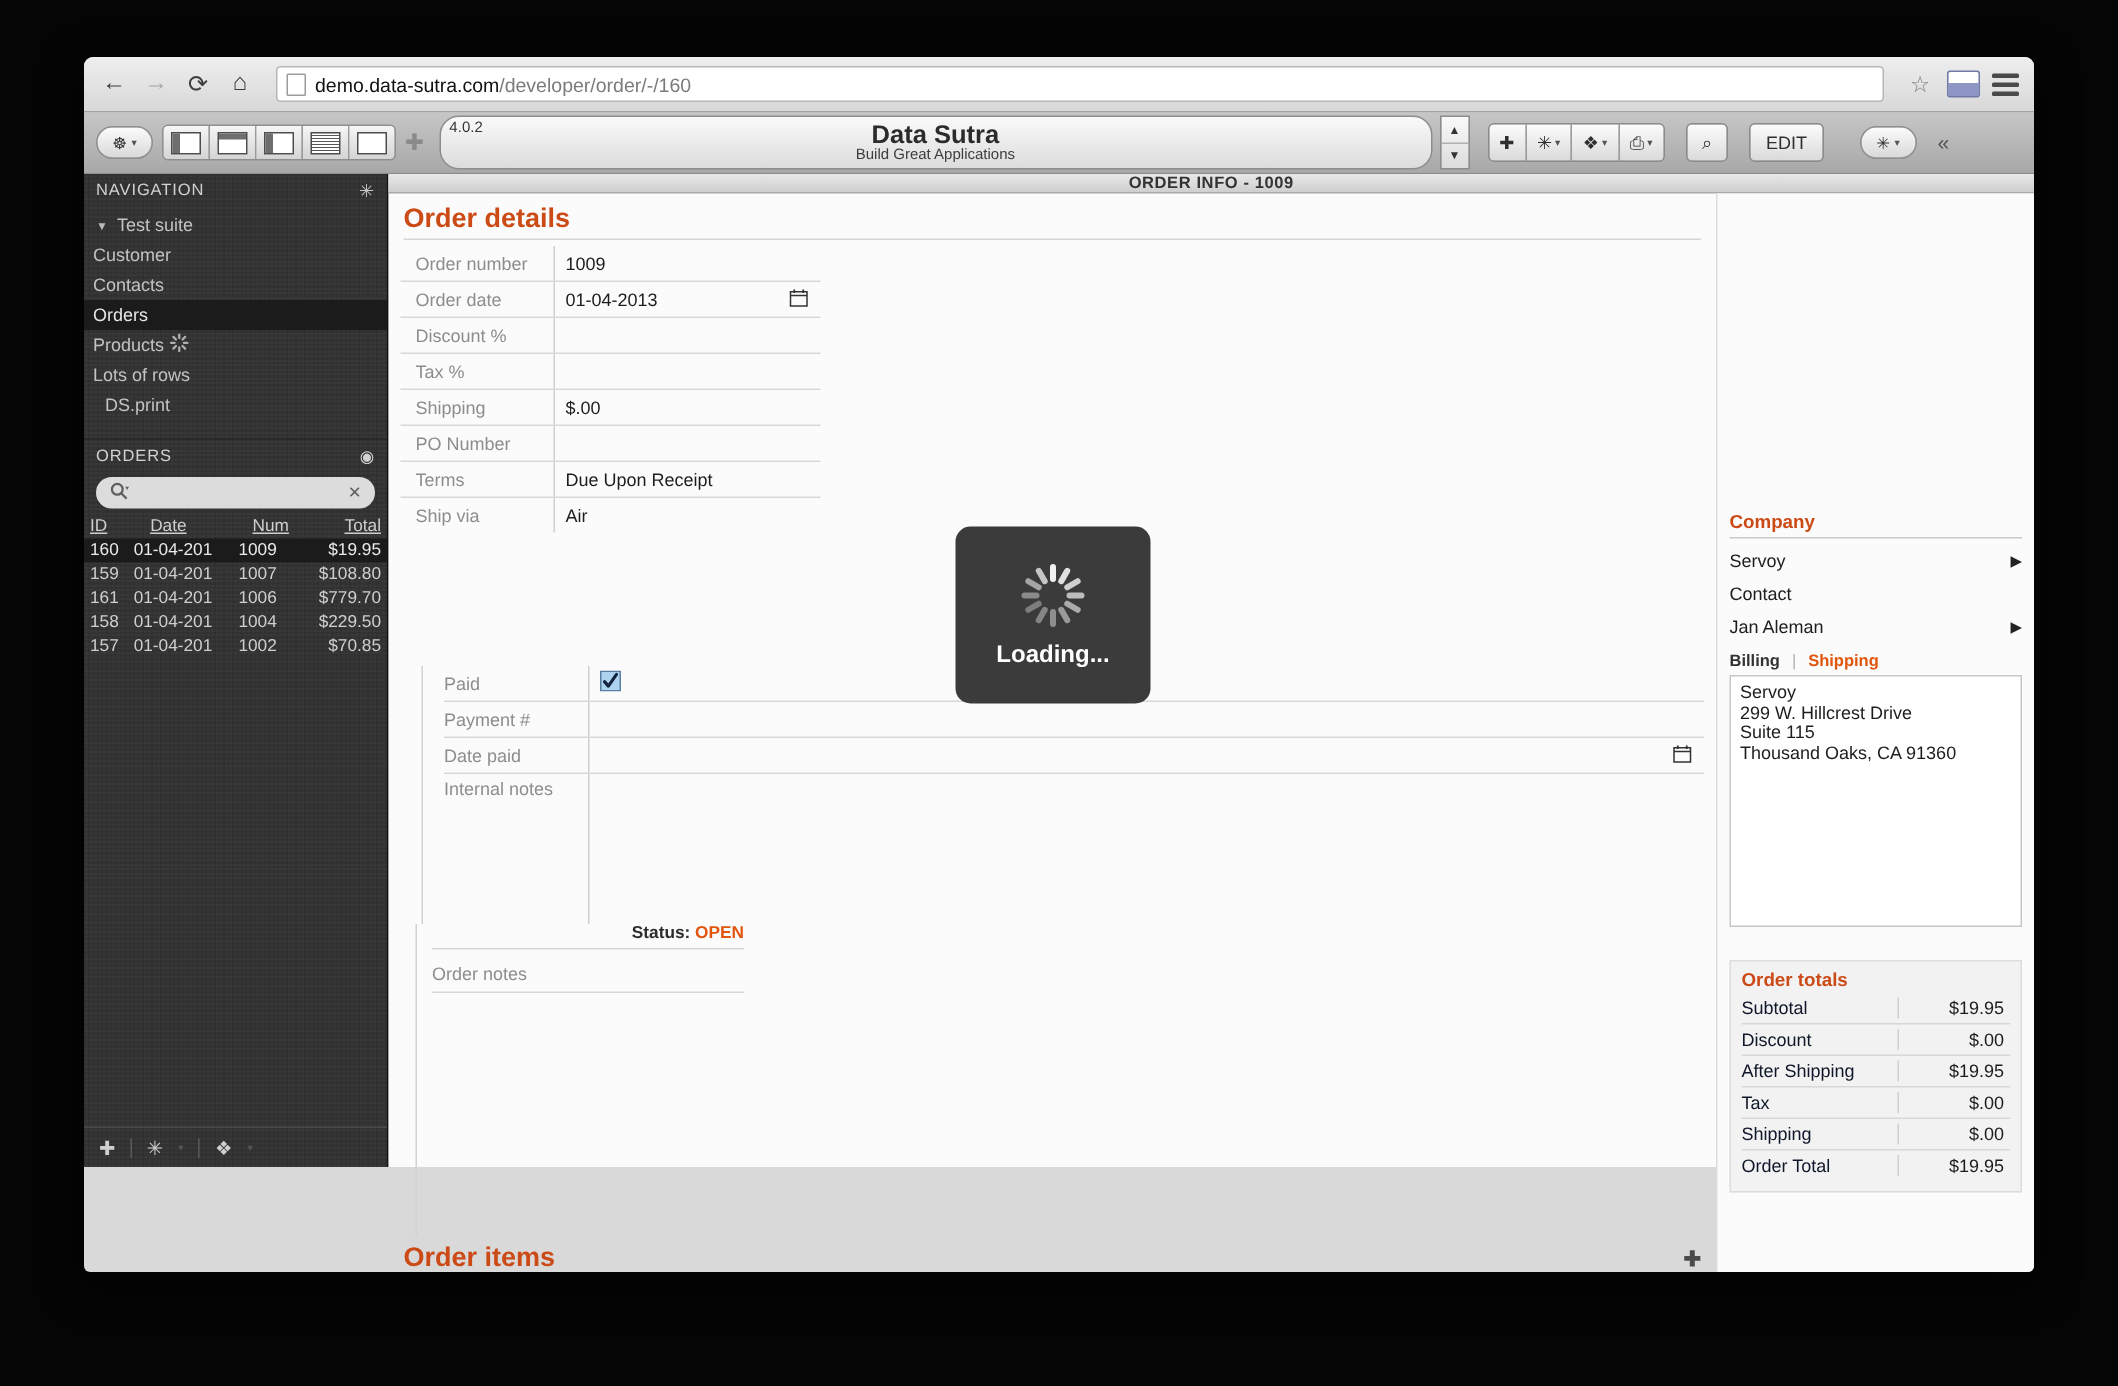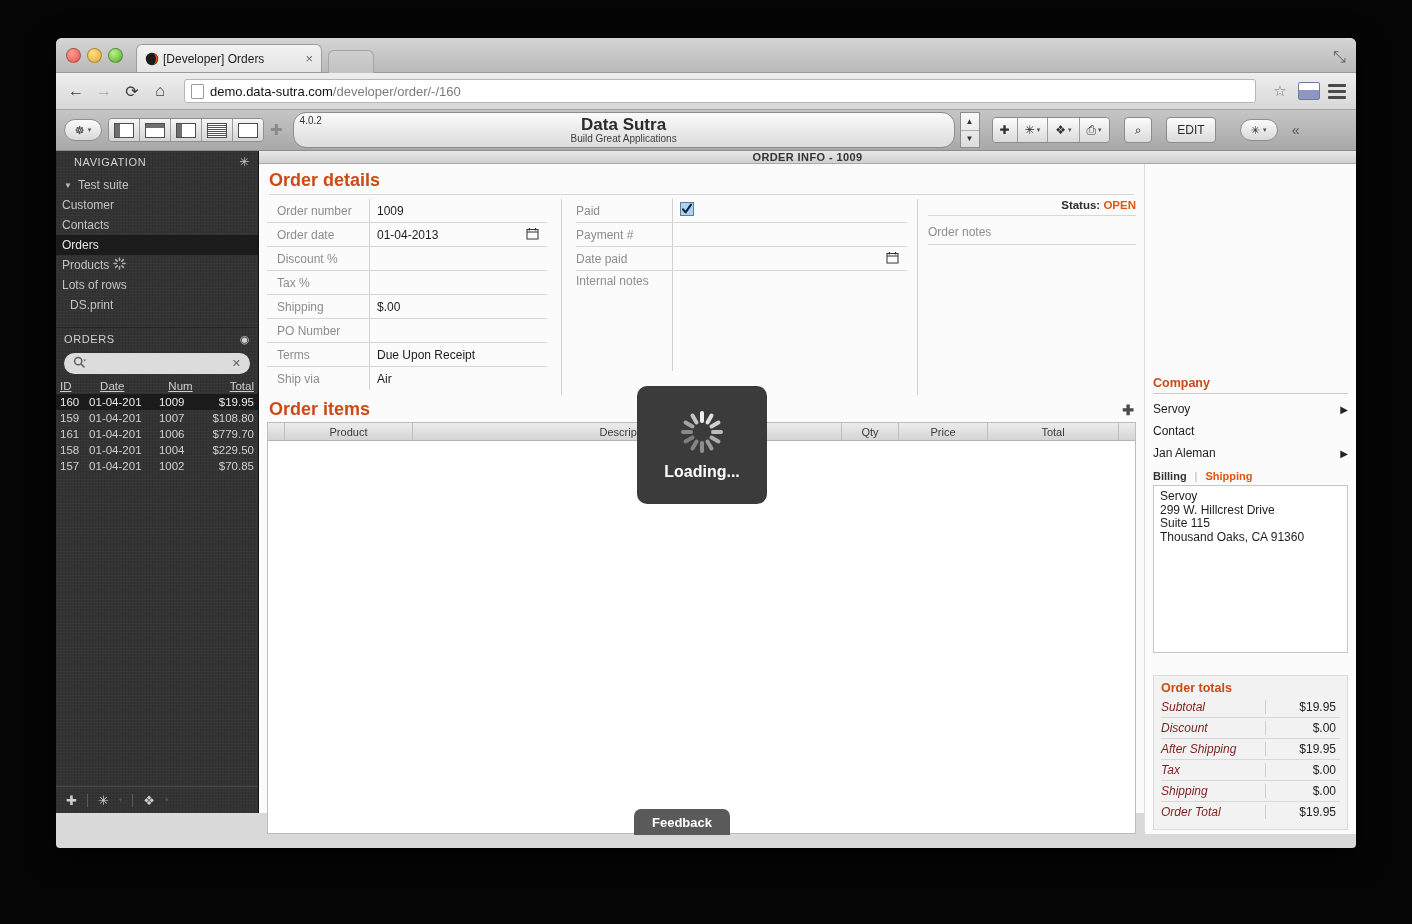--- a/index.html
+++ b/index.html
@@ -131,21 +131,21 @@
   .sidebar {
     width: 202px; flex: 0 0 202px;
     background: #333333;
     background-image: repeating-linear-gradient(0deg, rgba(255,255,255,.022) 0 1px, transparent 1px 3px),
                       repeating-linear-gradient(90deg, rgba(0,0,0,.07) 0 1px, transparent 1px 3px);
     border-right: 1px solid #111;
     display: flex; flex-direction: column; color: #c8c8c8;
   }
   .side-head {
     height: 22px; display: flex; align-items: center; justify-content: space-between;
-    padding: 0 8px; font-size: 11px; letter-spacing: .6px; color: #d2d2d2; margin-left: 10px;
+    padding: 0 8px; font-size: 11px; letter-spacing: .6px; color: #d2d2d2;
   }
   .side-head .gear { color: #c9c9c9; font-size: 12px; }
   .nav-list { padding: 2px 0 6px; }
   .nav-row { height: 20px; display: flex; align-items: center; font-size: 12px;
              color: #c3c3c3; padding-left: 8px; }
   .nav-row.lvl1 { padding-left: 6px; }
   .nav-row.lvl0b { padding-left: 14px; }
   .nav-row.sel { background: #1b1b1b; color: #e6e6e6; }
   .tri { font-size: 8px; margin-right: 6px; color: #b9b9b9; }
   .mini-spin { margin-left: 4px; opacity: .8; }
@@ -186,21 +186,21 @@
     font-size: 11px; font-weight: bold; color: #333; letter-spacing: .4px;
   }
   .content { flex: 1 1 auto; display: flex; position: relative; }
   .formcol { flex: 1 1 auto; display: flex; flex-direction: column; }
 
   .sec-bar { display: flex; align-items: baseline; padding: 6px 10px 0; }
   .sec-title { color: #cc4a16; font-weight: bold; font-size: 18px; }
   .status-line { margin-left: auto; font-size: 11.5px; font-weight: bold; color: #2c2c2c; }
   .status-val { color: #e2550d; }
 
-  .topforms { display: flex; padding: 0 8px; gap: 0; }
+  .topforms { display: flex; padding: 0 8px; gap: 0; flex-direction: column; }
   .fcol-left { width: 280px; flex: 0 0 280px; }
   .fcol-mid { flex: 1 1 auto; border-left: 1px solid #d2d2d2; padding-left: 14px; margin-left: 14px; }
   .fcol-right { width: 208px; flex: 0 0 208px; border-left: 1px solid #d2d2d2; padding-left: 10px; margin-left: 10px; }
 
   .frow { display: flex; align-items: stretch; border-bottom: 1px solid #d7d7d7; height: 23px; }
   .flabel { color: #8d8d8d; font-size: 12px; display: flex; align-items: center; }
   .fval { flex: 1 1 auto; color: #1d1d1d; font-size: 12px; display: flex; align-items: center;
           border-left: 1px solid #cfcfcf; padding-left: 7px; position: relative; }
   .fcol-left .flabel { width: 92px; padding-left: 10px; }
   .fcol-mid .flabel { width: 96px; }
@@ -236,21 +236,21 @@
   .tab-billing { color: #333; }
   .tab-sep { color: #b0b0b0; font-weight: normal; }
   .tab-shipping { color: #e2550d; }
   .addrbox { border: 1px solid #c7c7c7; background: #fff; height: 158px; margin-top: 3px;
              padding: 4px 6px; font-size: 12px; color: #1d1d1d; line-height: 13.5px; }
   .totals { margin-top: 22px; background: #f2f2f2; border: 1px solid #dcdcdc; padding: 5px 7px 7px; }
   .tot-title { color: #cc4a16; font-weight: bold; font-size: 12.5px; margin-bottom: 2px; }
   .tot-row { display: flex; height: 20px; align-items: center; border-bottom: 1px solid #d7d7d7;
              font-size: 12px; }
   .tot-row:last-child { border-bottom: none; }
-  .tot-label { width: 104px; color: #7f1d1d; font-style: italic; }
+  .tot-label { width: 104px; color: #0f172a; }
   .tot-val { flex: 1 1 auto; text-align: right; color: #1d1d1d;
              border-left: 1px solid #cfcfcf; padding-right: 4px; }
 
   
   .loading {
     position: absolute; left: 378px; top: 222px; width: 130px; height: 118px;
     background: #3b3b3b; border-radius: 10px;
     display: flex; flex-direction: column; align-items: center; justify-content: center;
     color: #fff; z-index: 40;
   }
@@ -267,39 +267,20 @@
     background: #9a9a9a; border-radius: 2px;
     transform-origin: 2px 21px;
   }
 </style>
 </head>
 <body>
 
 <div class="desk">
   <div class="browser">
 
-    <div class="titlebar">
-      <div class="lights">
-        <span class="light l-red"></span>
-        <span class="light l-yel"></span>
-        <span class="light l-grn"></span>
-      </div>
-      <div class="tab">
-        <span class="tab-fav">
-          <svg width="14" height="14" viewBox="0 0 14 14">
-            <circle cx="7" cy="7" r="6.2" fill="#1b1b1b"></circle>
-            <path d="M7 1.2 A5.8 5.8 0 0 1 7 12.8 A4 5.8 0 0 0 7 1.2 Z" fill="#e2550d"></path>
-          </svg>
-        </span>
-        <span class="tab-title">[Developer] Orders</span>
-        <span class="tab-close">×</span>
-      </div>
-      <div class="tab-ghost"></div>
-      <span class="win-expand">⤡</span>
-    </div>
 
     <div class="navbar">
       <span class="nav-btn">←</span>
       <span class="nav-btn dim">→</span>
       <span class="nav-btn">⟳</span>
       <span class="nav-btn">⌂</span>
       <div class="omnibox">
         <span class="omni-doc"></span>
         <span class="url-host">demo.data-sutra.com</span>
         <span class="url-path">/developer/order/-/160</span>

